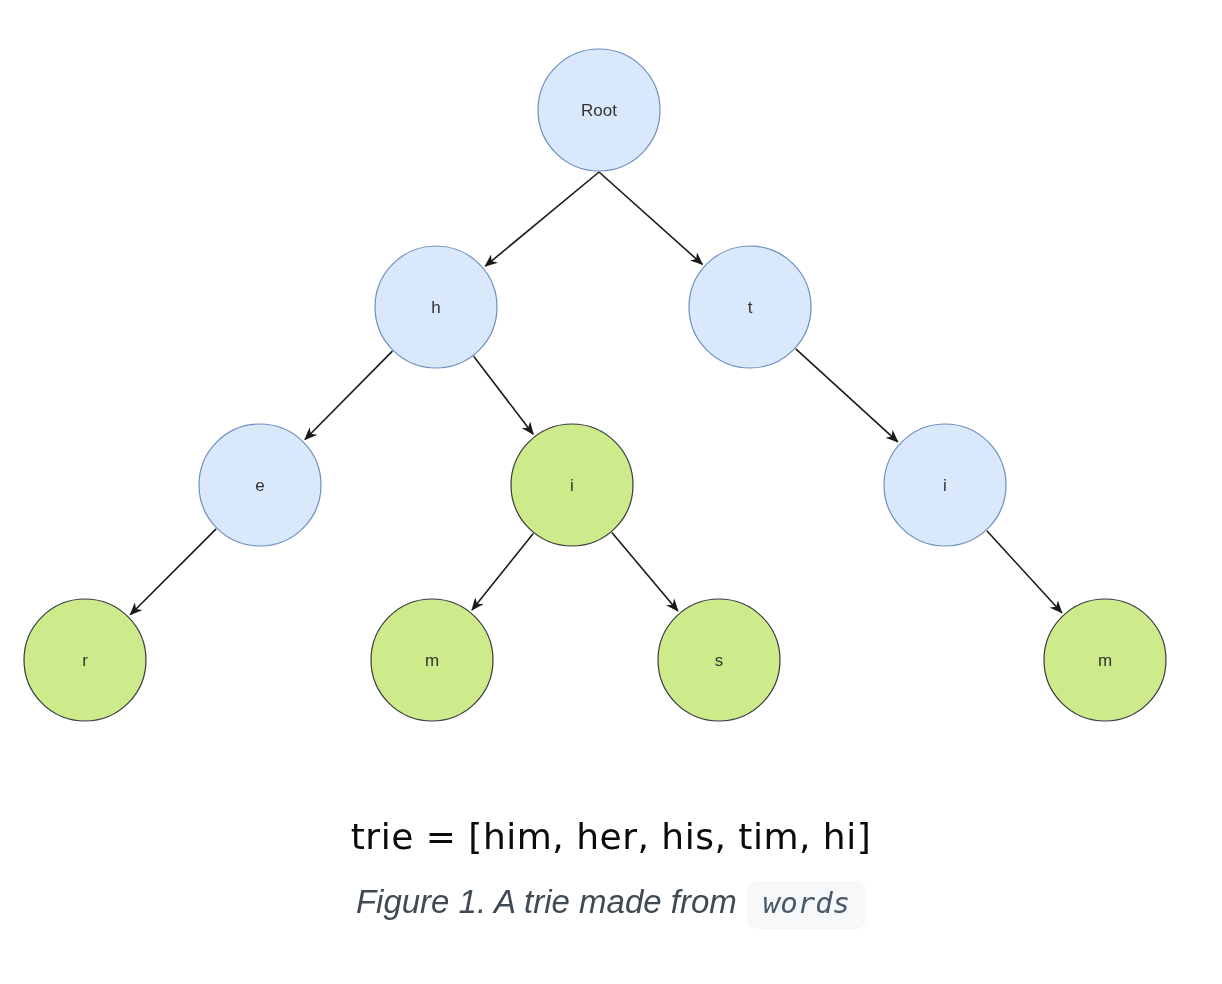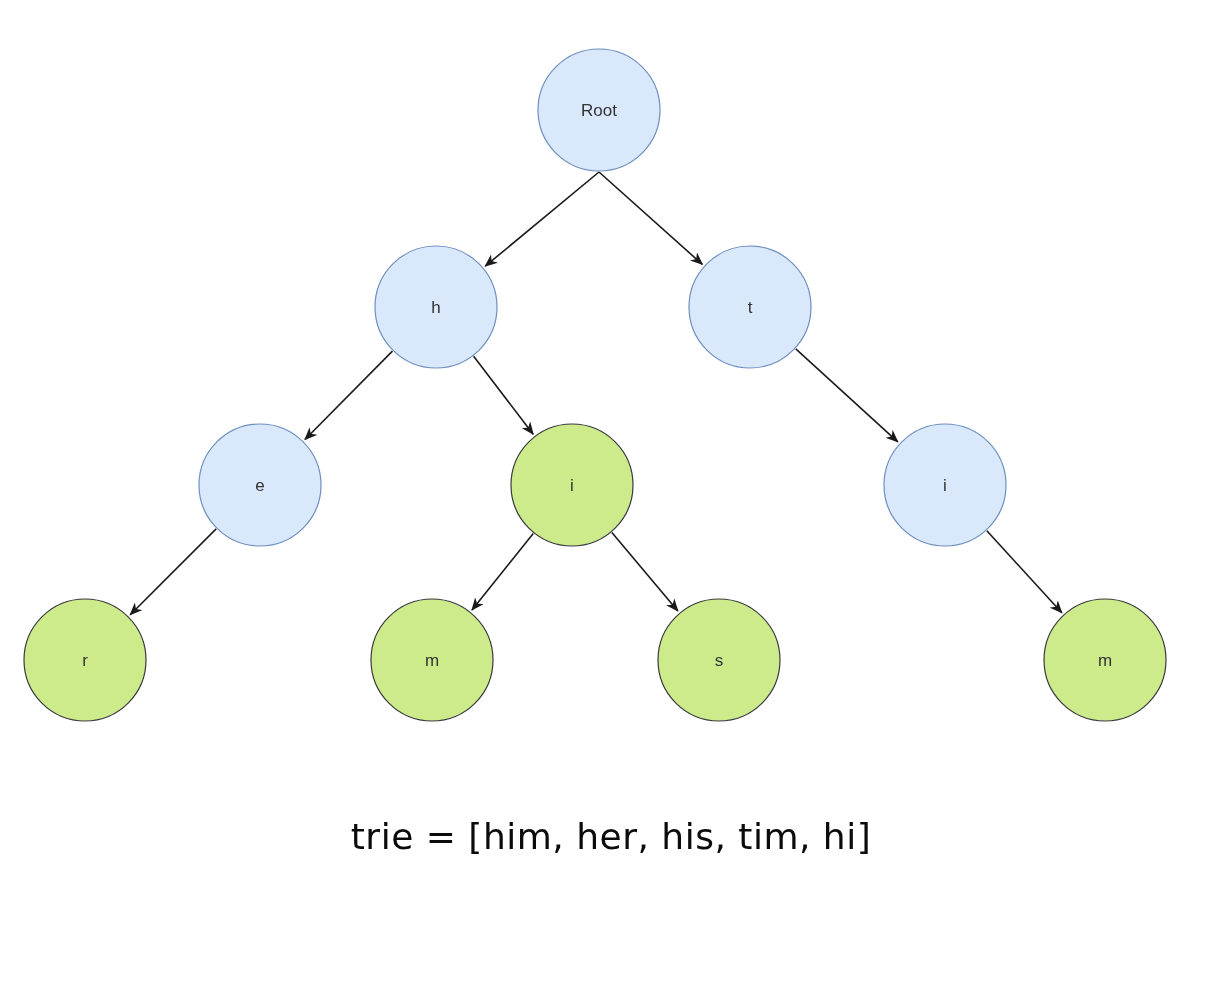--- a/index.html
+++ b/index.html
@@ -118,14 +118,17 @@
         </g>
         <g>
           <circle cx="1105" cy="660" r="61" fill="#cdeb8b" stroke="#36393d" stroke-width="1.2"></circle>
           <text x="1105" y="660" class="node-label" text-anchor="middle" dominant-baseline="central">m</text>
         </g>
       </g>
   </svg>
 
   <div class="words-expression">trie = [him, her, his, tim, hi]</div>
 
+  <div class="figure-caption">
+    <span>Figure 1. A trie made from</span><span class="inline-code">words</span>
+  </div>
 
 </div>
 
 </body></html>

